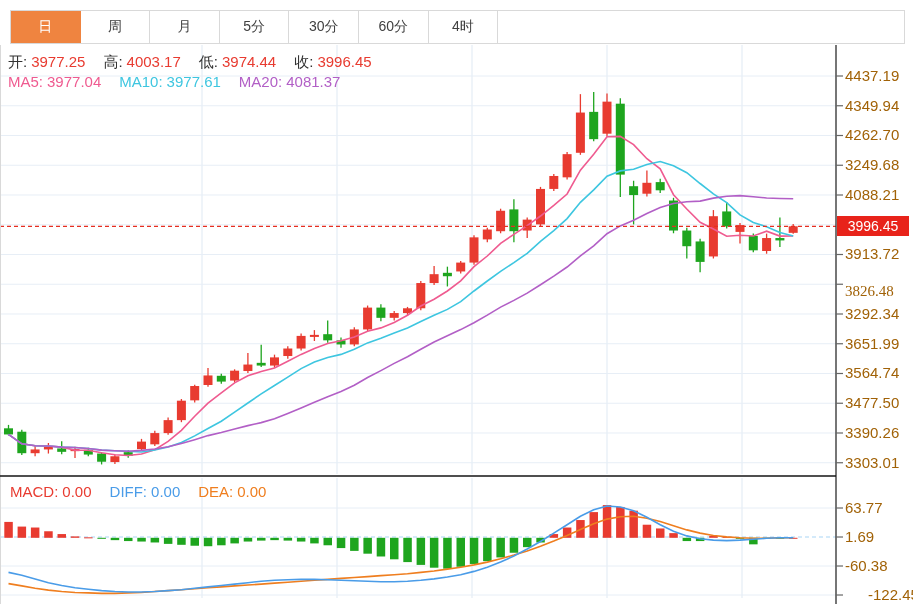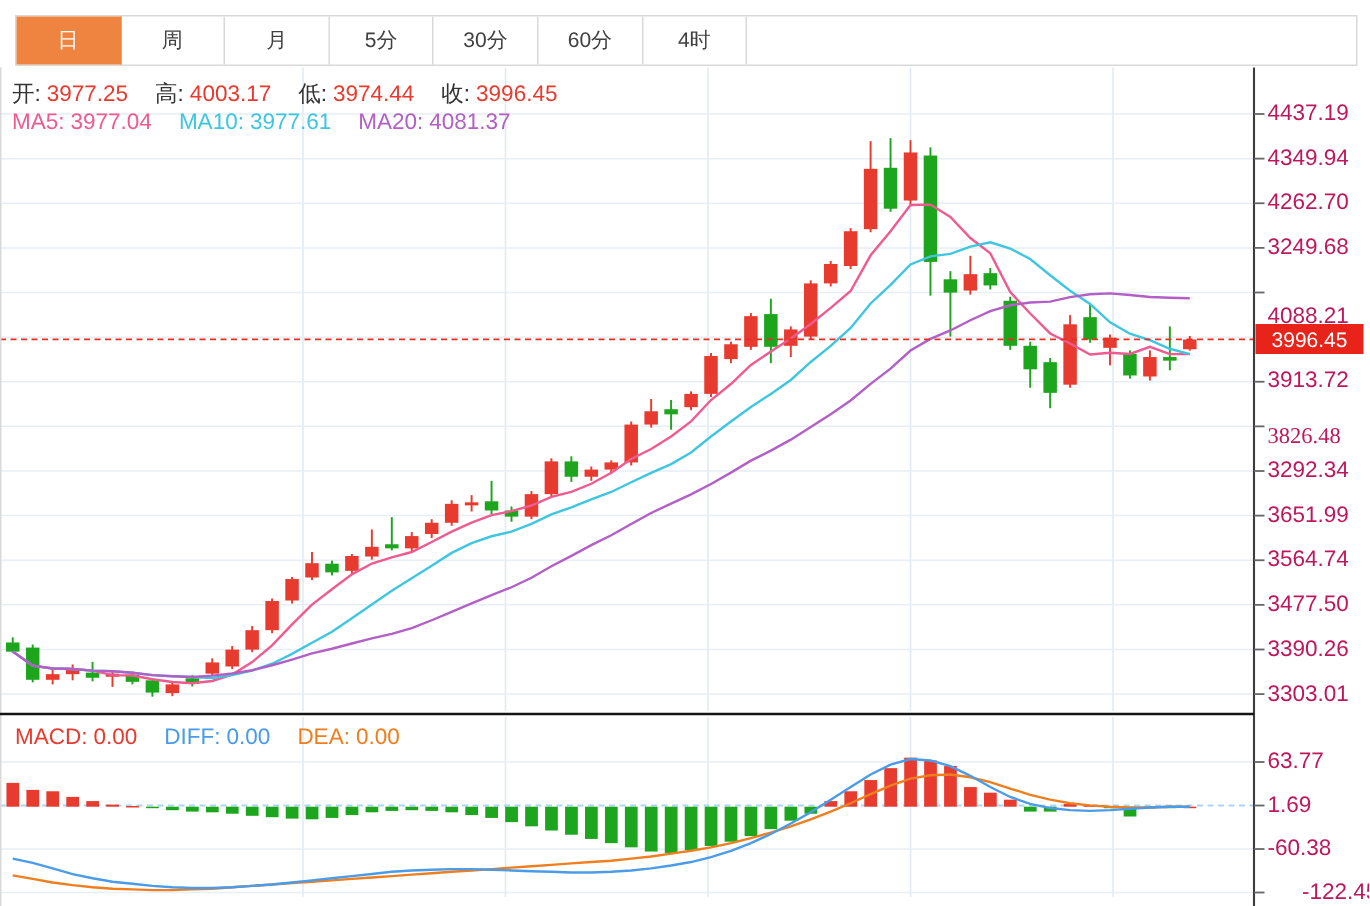--- a/index.html
+++ b/index.html
@@ -7,21 +7,21 @@
        font-family:"Liberation Sans","DejaVu Sans",sans-serif;}
   #tabbar{position:absolute;left:10px;top:10px;width:895px;height:34px;
           border:1px solid #d9d9d9;box-sizing:border-box;display:flex;background:#fff;}
   .tab{width:69.6px;height:100%;box-sizing:border-box;border-right:1px solid #d9d9d9;
        display:flex;align-items:center;justify-content:center;font-size:14px;color:#404040;cursor:pointer;}
   .tab.active{background:#ef8440;color:#fff;border-right-color:#ef8440;}
   #chart-svg{position:absolute;left:0;top:0;}
   .hdr{position:absolute;font-size:15px;white-space:nowrap;}
   .hdr span{margin-right:4px;}
   .hdr .grp{margin-right:14px;}
-  .axlabel{position:absolute;left:845px;font-size:15px;color:#be185d;}
+  .axlabel{position:absolute;left:845px;font-size:15px;color:#a16207;}
   #price-tag{position:absolute;left:837px;width:72px;height:20px;line-height:20px;
              text-align:center;background:#e8231a;color:#fff;font-size:14px;}
 </style>
 </head>
 <body>
 
 <div id="app">
   <svg id="chart-svg" width="913" height="604">
       <line x1="202" y1="45" x2="202" y2="474" stroke="#dfe9f3" stroke-width="1"></line>
       <line x1="202" y1="478" x2="202" y2="598" stroke="#dfe9f3" stroke-width="1"></line>
@@ -268,21 +268,21 @@
       <div class="tab">4时</div>
     </div>
   <div class="hdr" id="ohlc-header" style="left:8px;top:53px;"><span class="grp"><span style="color: rgb(51, 51, 51);">开:</span><span style="color: rgb(232, 59, 48);">3977.25</span></span><span class="grp"><span style="color: rgb(51, 51, 51);">高:</span><span style="color: rgb(232, 59, 48);">4003.17</span></span><span class="grp"><span style="color: rgb(51, 51, 51);">低:</span><span style="color: rgb(232, 59, 48);">3974.44</span></span><span class="grp"><span style="color: rgb(51, 51, 51);">收:</span><span style="color: rgb(232, 59, 48);">3996.45</span></span></div>
   <div class="hdr" id="ma-header" style="left:8px;top:73px;"><span class="grp"><span style="color: rgb(239, 91, 144);">MA5:</span><span style="color: rgb(239, 91, 144);">3977.04</span></span><span class="grp"><span style="color: rgb(62, 198, 224);">MA10:</span><span style="color: rgb(62, 198, 224);">3977.61</span></span><span class="grp"><span style="color: rgb(178, 95, 198);">MA20:</span><span style="color: rgb(178, 95, 198);">4081.37</span></span></div>
   <div class="hdr" id="macd-header" style="left:10px;top:483px;"><span class="grp"><span style="color: rgb(232, 59, 48);">MACD:</span><span style="color: rgb(232, 59, 48);">0.00</span></span><span class="grp"><span style="color: rgb(74, 156, 232);">DIFF:</span><span style="color: rgb(74, 156, 232);">0.00</span></span><span class="grp"><span style="color: rgb(239, 126, 31);">DEA:</span><span style="color: rgb(239, 126, 31);">0.00</span></span></div>
   <div id="axis-labels">
       <div class="axlabel" style="top: 67px;">4437.19</div>
       <div class="axlabel" style="top: 96.7514px;">4349.94</div>
       <div class="axlabel" style="top: 126.499px;">4262.70</div>
       <div class="axlabel" style="top: 156.251px;">3249.68</div>
-      <div class="axlabel" style="top: 185.999px; margin-top: 16px;">4088.21</div>
+      <div class="axlabel" style="top: 185.999px;">4088.21</div>
       <div class="axlabel" style="top: 245.498px;">3913.72</div>
       <div class="axlabel" style="top: 283px; font-family: Liberation Serif, serif;">3826.48</div>
       <div class="axlabel" style="top: 304.997px;">3292.34</div>
       <div class="axlabel" style="top: 334.745px;">3651.99</div>
       <div class="axlabel" style="top: 364.497px;">3564.74</div>
       <div class="axlabel" style="top: 394.245px;">3477.50</div>
       <div class="axlabel" style="top: 423.993px;">3390.26</div>
       <div class="axlabel" style="top: 453.744px;">3303.01</div>
       <div class="axlabel" style="top: 499.007px;">63.77</div>
       <div class="axlabel" style="top: 528.01px;">1.69</div>

